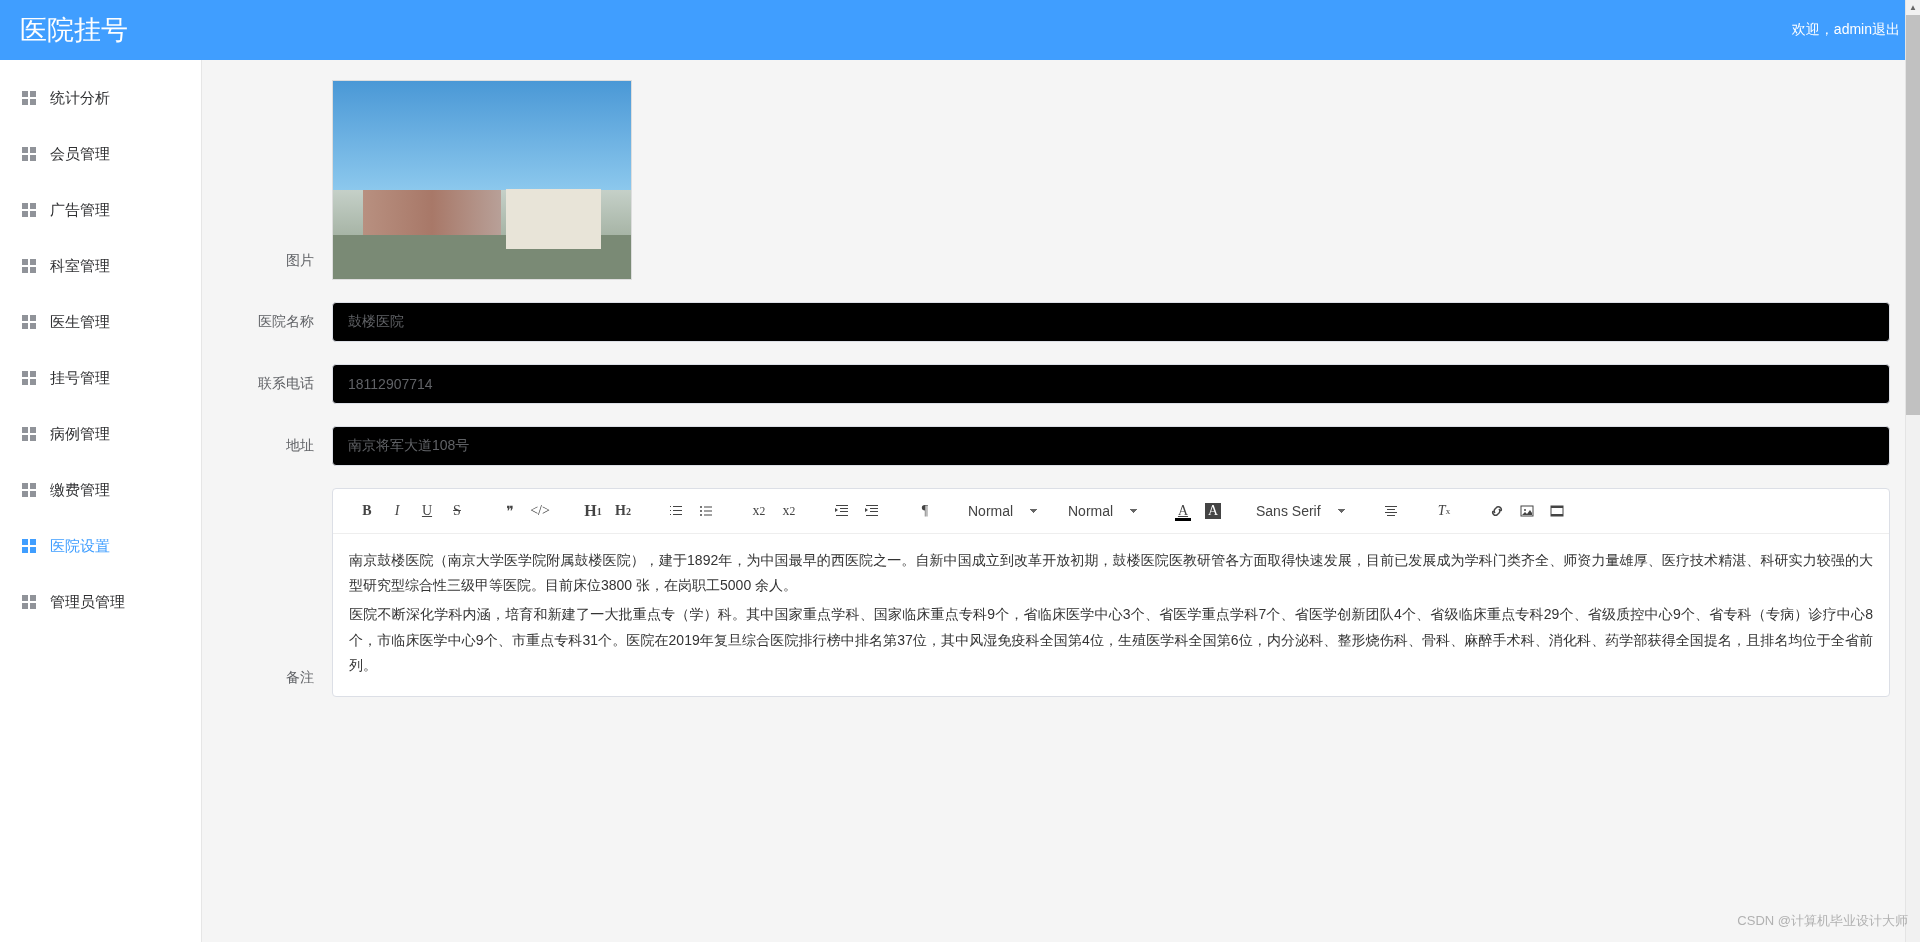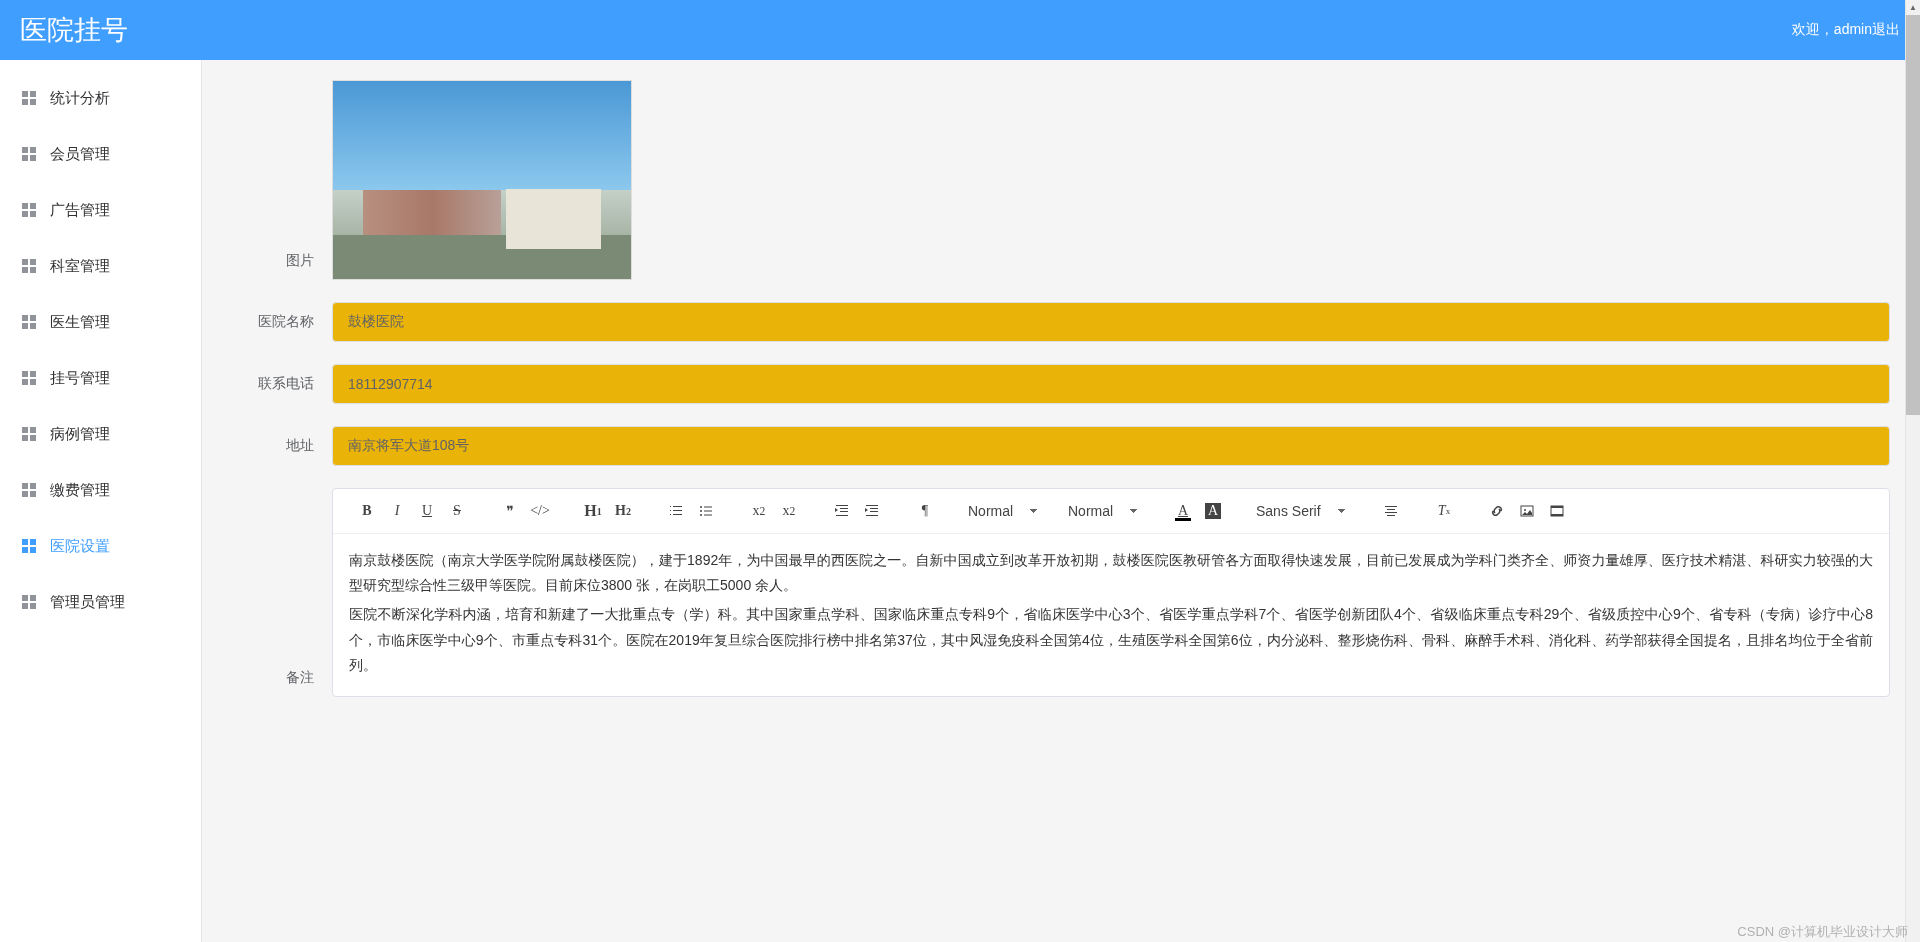--- a/index.html
+++ b/index.html
@@ -113,21 +113,21 @@
     .sky-overlay { position:absolute; inset:0 0 45% 0; background:linear-gradient(180deg,#4a98d6,#8cc8ed);}
     .ground-overlay{position:absolute; inset:78% 0 0 0; background:#7a8a75;}
     .input-text {
       width: 100%;
       height: 40px;
       border: 1px solid #dcdfe6;
       border-radius: 4px;
       padding: 0 15px;
       font-size: 14px;
       color: #606266;
-      background: #eab308;
+      background: #000000;
       outline: none;
     }
     .editor-wrap {
       border: 1px solid #dcdfe6;
       border-radius: 4px;
       background: #fff;
     }
     .toolbar {
       display: flex;
       align-items: center;
@@ -161,21 +161,21 @@
       font-size: 14px;
       color: #333;
       line-height: 1.8;
       min-height: 160px;
       text-align: justify;
     }
     .editor-content p { margin: 0 0 4px 0; }
     .indent { text-indent: 2em; display:inline-block;}
     .watermark {
       position: fixed;
-      bottom: 1px; right: 12px;
+      bottom: 12px; right: 12px;
       color: rgba(120,120,120,0.55);
       font-size: 13px;
       pointer-events: none;
     }
     .scrollbar-track {
       position: fixed;
       top: 0; right: 0; bottom: 0;
       width: 15px;
       background: #f1f1f1;
       border-left: 1px solid #e4e4e4;

